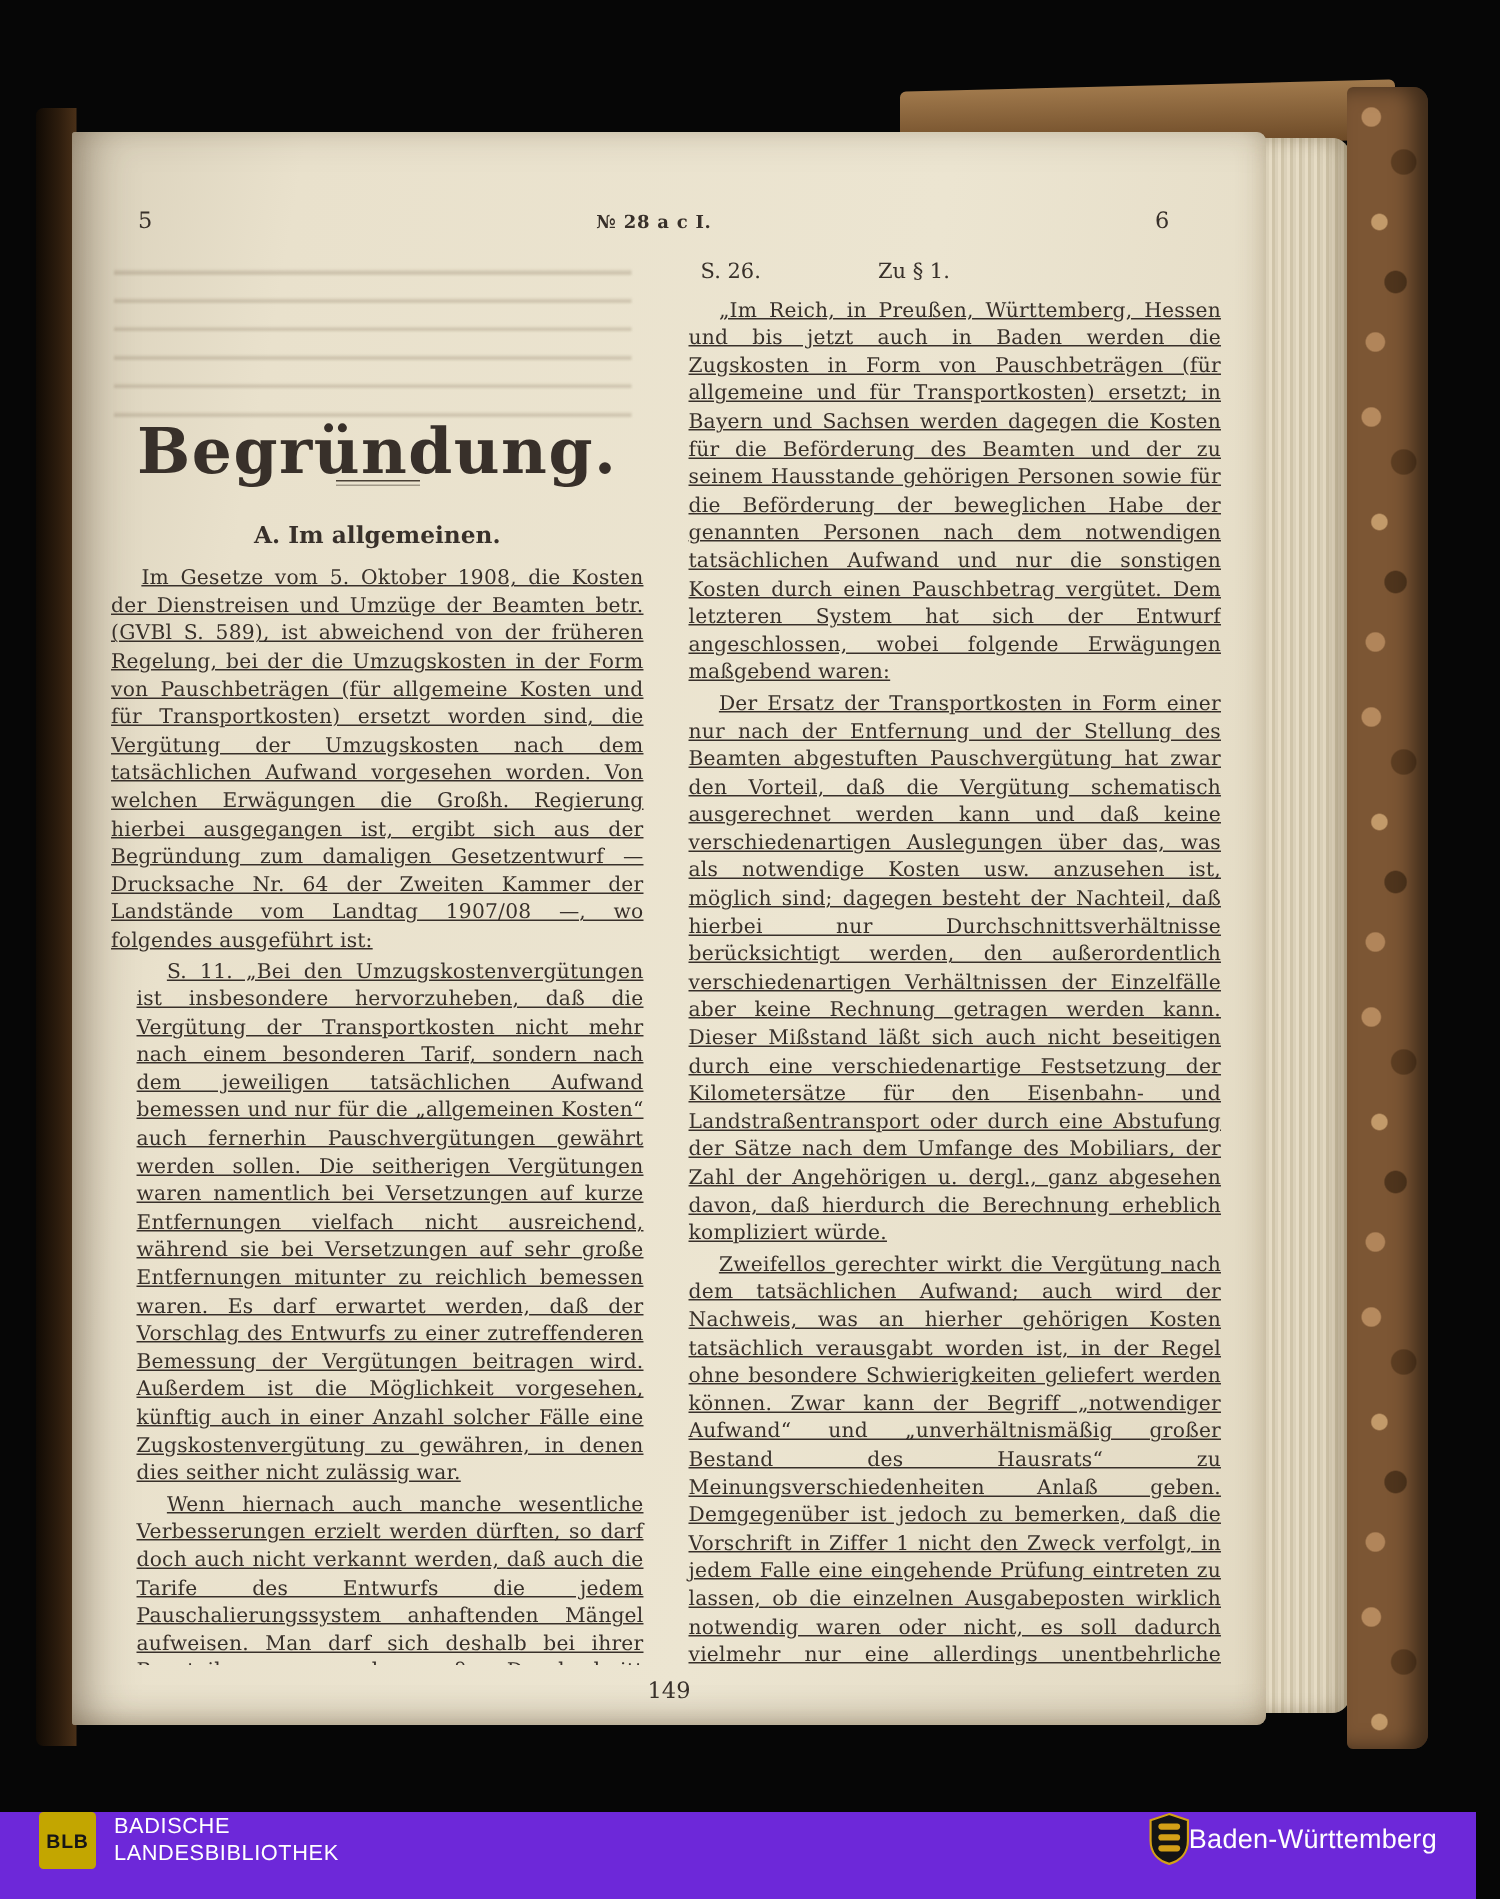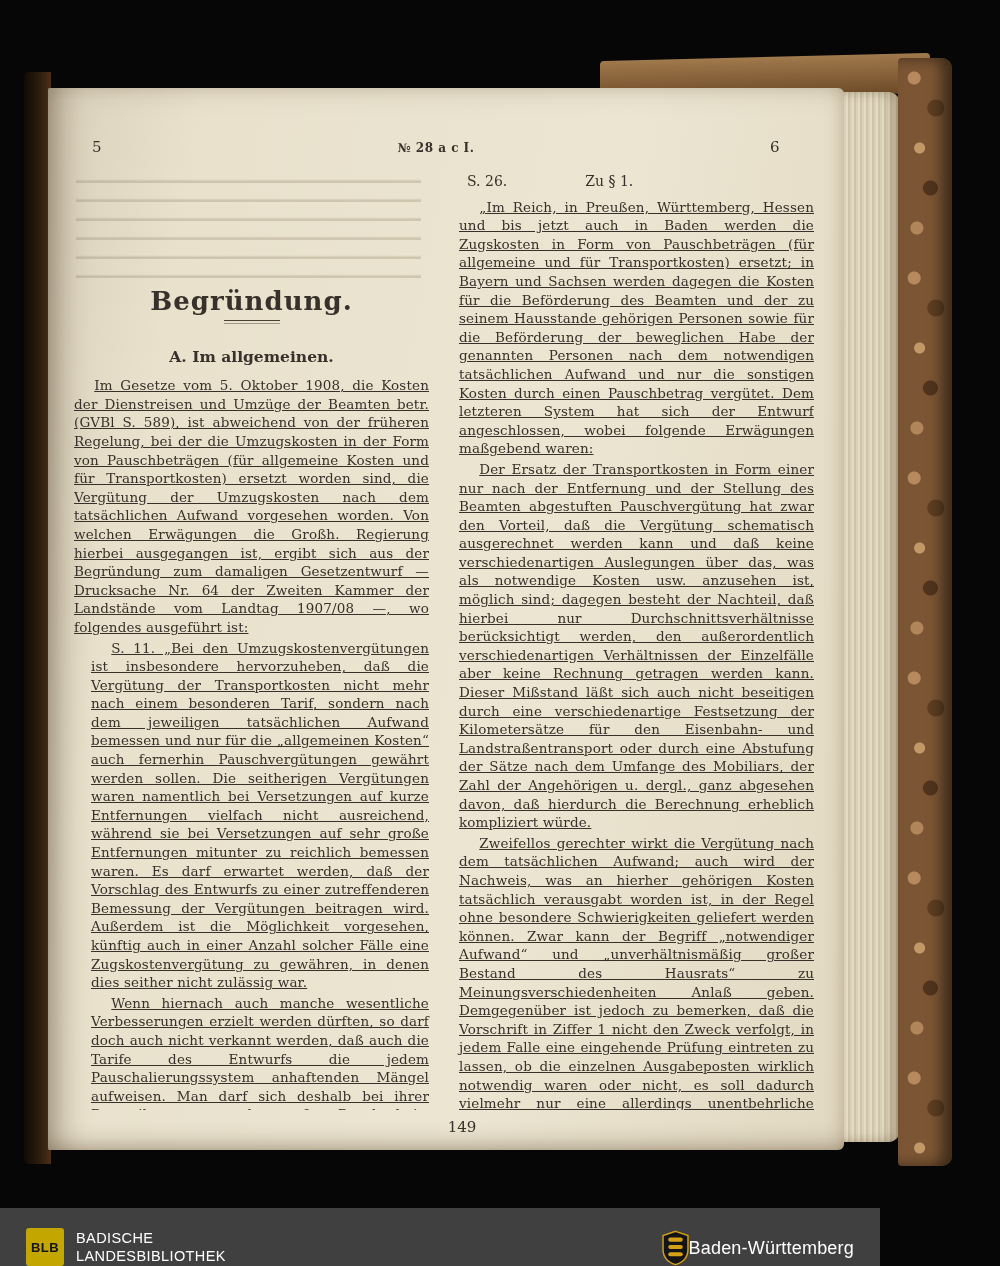--- a/index.html
+++ b/index.html
@@ -70,21 +70,21 @@
   }
   .col { width: 355px; font-size: 13.5px; line-height: 18.6px; }
   .bleed {
     height: 102px; margin: 4px 8px 14px 2px;
     background: repeating-linear-gradient(0deg,
       rgba(115,98,72,0.22) 0px, rgba(115,98,72,0.22) 2px,
       rgba(115,98,72,0.06) 3px, transparent 4px, transparent 19px);
     filter: blur(0.6px);
   }
   .main-heading {
-    text-align: center; font-size: 26px; font-weight: bold;
+    text-align: center; font-size: 42px; font-weight: bold;
     letter-spacing: 1px; margin: 2px 0 0 0;
   }
   .ornament {
     width: 56px; height: 2px; margin: 9px auto 0;
     border-top: 1px solid #4a4136; border-bottom: 1px solid rgba(74,65,54,0.45);
   }
   .sub-heading {
     text-align: center; font-weight: bold; font-size: 15.5px;
     margin: 24px 0 10px 0;
   }
@@ -94,27 +94,27 @@
     text-decoration: underline;
   }
   p.quote-par { margin-left: 17px; }
   .section-line {
     display: flex; align-items: center; font-size: 14px; margin: 0 0 7px 0;
   }
   .section-ref { margin-left: 8px; }
   .section-head { margin-left: 78px; }
   .folio {
     position: absolute; bottom: 14px; left: 0; width: 100%;
-    text-align: center; font-size: 15px; color: #38302a; padding-left: 16px;
+    text-align: center; font-size: 15px; color: #38302a;
   }
   
   .footer-bar {
-    position: absolute; left: 0; bottom: 0; width: 880px; height: 58px;
-    background: #404040;
-    display: flex; align-items: flex-end; justify-content: space-between;
+    position: absolute; left: 0; bottom: 0; width: 984px; height: 58px;
+    background: #6d28d9;
+    display: flex; align-items: flex-start; justify-content: space-between;
     padding: 0 26px; box-sizing: border-box;
     font-family: "Liberation Sans", sans-serif;
   }
   .footer-left { display: flex; align-items: center; gap: 12px; }
   .blb-logo {
     width: 38px; height: 38px; background: #c3a600; color: #161616;
     display: flex; align-items: center; justify-content: center;
     font-weight: bold; font-size: 13px; border-radius: 3px;
     letter-spacing: 0.5px;
   }

